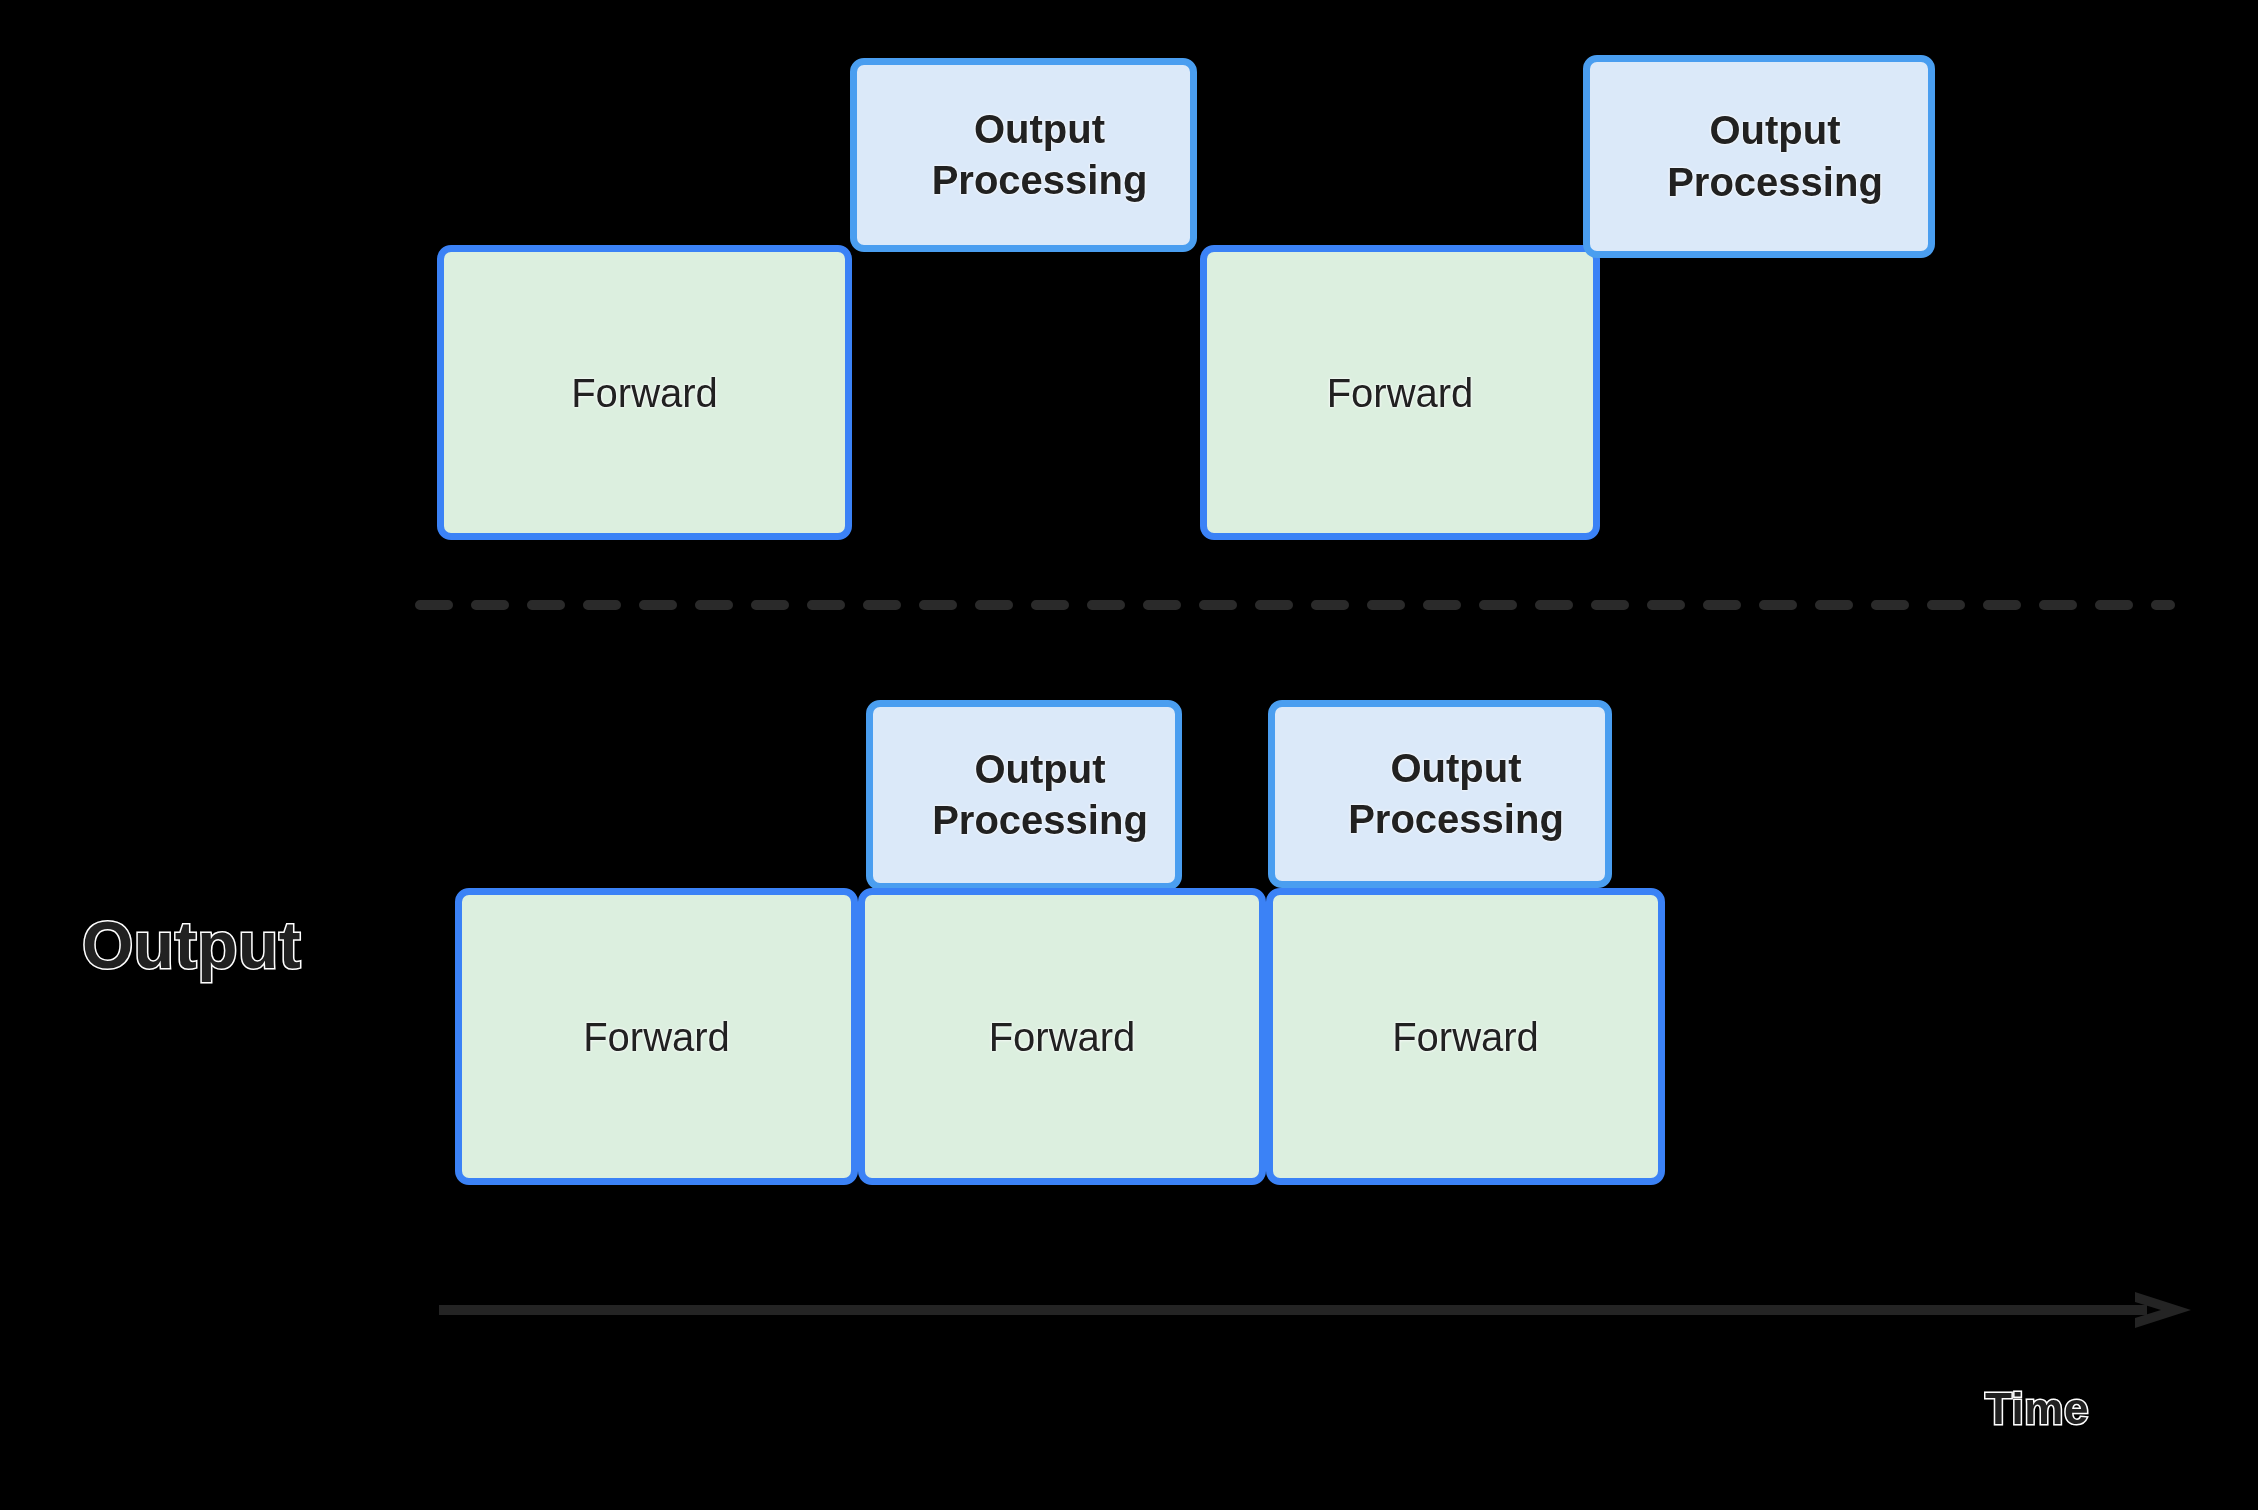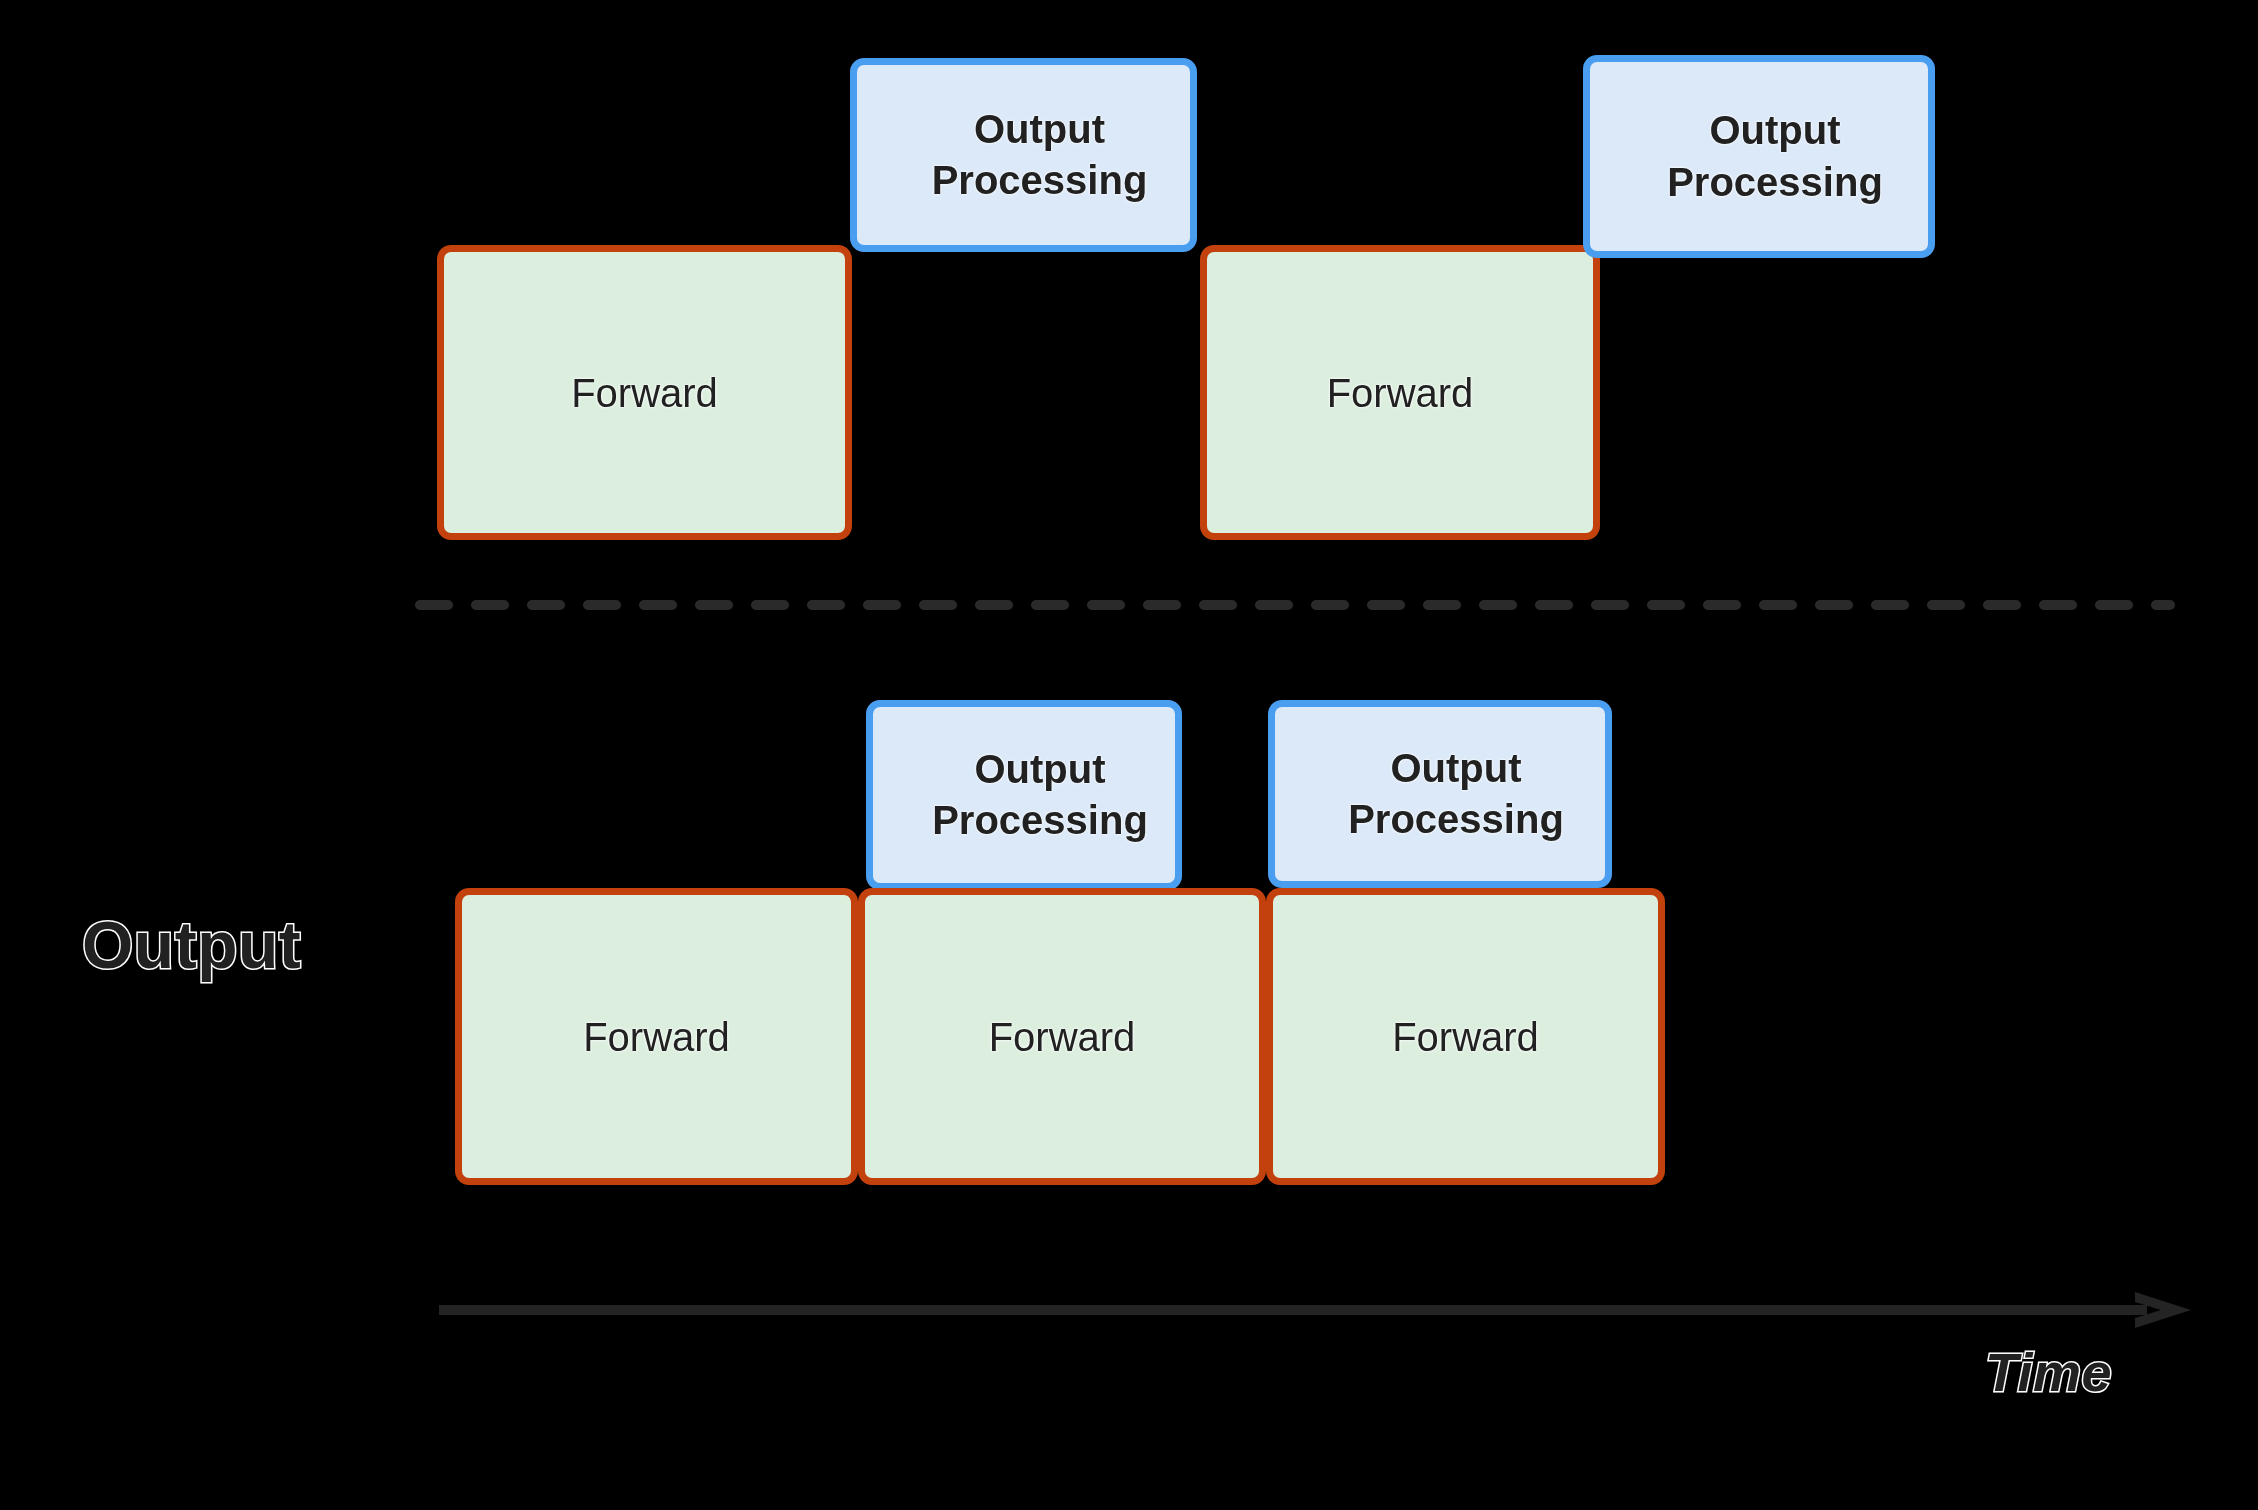--- a/index.html
+++ b/index.html
@@ -31,35 +31,35 @@
     line-height: 1;
     color: #212121;
     letter-spacing: 0.5px;
     white-space: nowrap;
     -webkit-text-stroke: 3px #ffffff;
     paint-order: stroke fill;
     text-shadow: 0 0 1px #ffffff;
   }
   #label-before { left: 68px;  top: 348px; }
   #label-after  { left: 82px;  top: 912px; }
-  #label-time   { left: 1985px; top: 1345px; font-size: 54px; font-style: italic; }
+  #label-time   { left: 1985px; top: 1387px; font-size: 44px; }
 
   
   .box {
     position: absolute;
     box-sizing: border-box;
     display: flex;
     align-items: center;
     justify-content: center;
     text-align: center;
     border-radius: 14px;
   }
   .box-green {
     background: #dcefdf;
-    border: 7px solid #c2410c;
+    border: 7px solid #3b82f6;
   }
   .box-blue {
     background: #dbe9f9;
     border: 7px solid #4a9ef0;
     padding-left: 32px;
   }
   .box-label {
     color: #212121;
     text-shadow: 0 0 3px rgba(255,255,255,0.85),
                  0 0 3px rgba(255,255,255,0.85);

